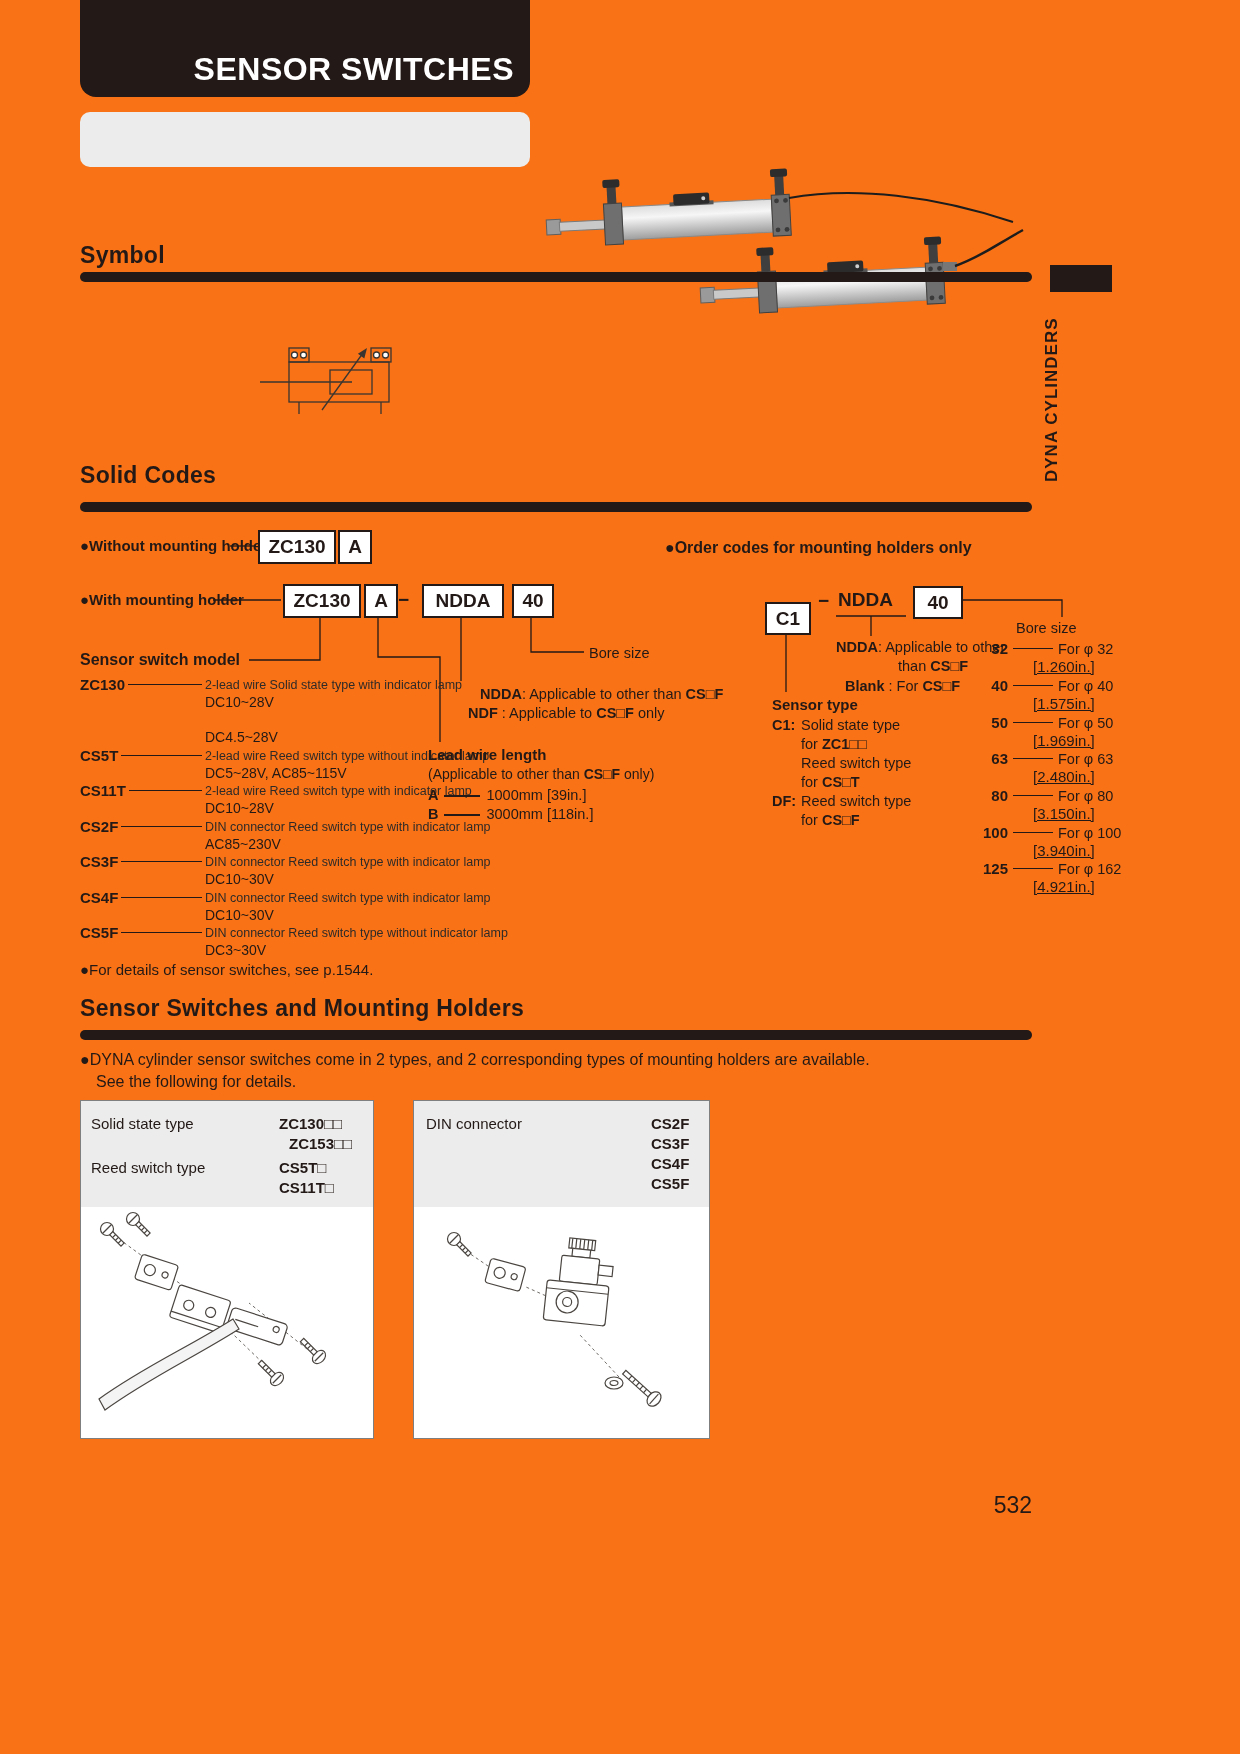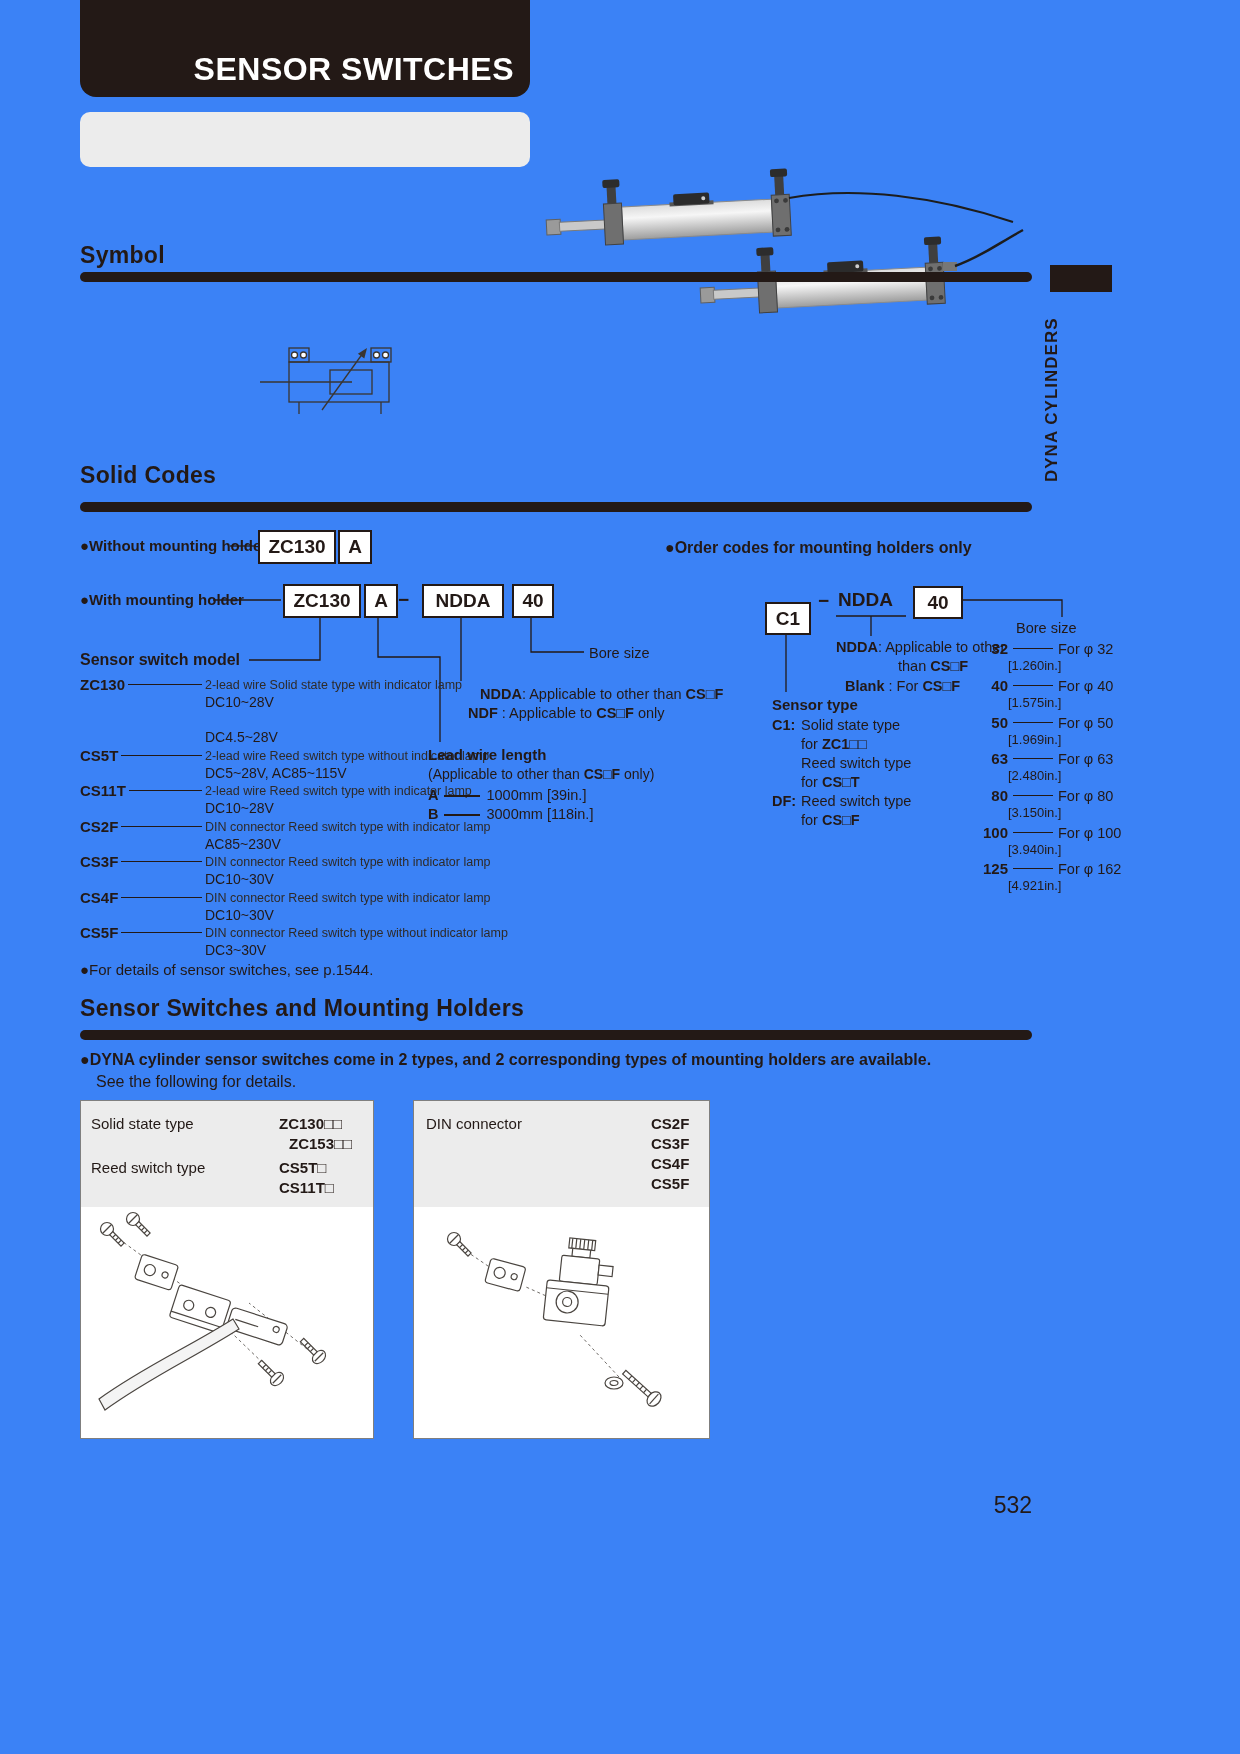--- a/index.html
+++ b/index.html
@@ -1,35 +1,35 @@
 <!DOCTYPE html>
 <html><head>
 <meta charset="utf-8">
 <style>
   html,body{margin:0;padding:0;background:#fff;}
-  .page{position:relative;width:1240px;height:1754px;background:#3b82f6;
+  .page{position:relative;width:1240px;height:1754px;background:#f97316;
         font-family:"Liberation Sans","DejaVu Sans",sans-serif;color:#231916;overflow:hidden;}
   .abs{position:absolute;}
   .bar{position:absolute;height:10px;background:#231916;border-radius:5px;}
   .h1{font-size:23px;font-weight:bold;letter-spacing:.3px;white-space:nowrap;}
   .blabel{font-size:15px;font-weight:bold;white-space:nowrap;}
   .codebox{position:absolute;border:2px solid #231916;background:#fff;display:flex;
            align-items:center;justify-content:center;font-weight:bold;font-size:19px;}
   .minus{position:absolute;font-weight:bold;font-size:19px;}
   .note{font-size:14.5px;white-space:nowrap;}
   .b{font-weight:bold;}
   .model-row{position:absolute;left:80px;width:562px;display:flex;align-items:center;}
   .model-row .nm{font-weight:bold;font-size:15px;white-space:nowrap;}
   .model-row .ln{flex:1;height:1.5px;background:#231916;margin:0 3px;}
   .model-row .ds{width:437px;font-size:12.5px;color:#2e2a28;white-space:nowrap;overflow:hidden;}
   .volt{position:absolute;left:205px;font-size:14px;white-space:nowrap;}
   .bore-row{position:absolute;left:960px;width:186px;display:flex;align-items:center;font-size:14.5px;white-space:nowrap;}
   .bore-row .no{width:48px;text-align:right;font-weight:bold;font-size:15px;padding-right:5px;}
   .bore-row .ln{width:40px;height:1.5px;background:#231916;margin-right:5px;}
-  .bore-inch{position:absolute;left:1008px;font-size:13px;white-space:nowrap;}
+  .bore-inch{position:absolute;left:1033px;font-size:15px;white-space:nowrap;text-decoration:underline;}
   .dashline{display:inline-block;width:36px;height:1.5px;background:#231916;vertical-align:middle;margin:0 6px;}
   .mbox{position:absolute;border:1px solid #7f7f7f;background:#fff;}
   .mbox .hd{position:absolute;left:0;top:0;right:0;height:106px;background:#ececec;}
   .mlabel{position:absolute;font-size:15px;white-space:nowrap;}
   .mcode{position:absolute;font-size:15px;font-weight:bold;white-space:nowrap;}
   .vtab{position:absolute;left:1042px;top:482px;transform:rotate(-90deg);transform-origin:0 0;
         white-space:nowrap;font-size:17px;font-weight:600;letter-spacing:1px;color:#231916;}
   svg{display:block;}
 </style>
 </head>
@@ -300,21 +300,21 @@
     <span class="no">125</span>
     <i class="ln"></i>
     <span>For φ 162</span>
   </div>
   <div class="bore-inch" style="top:878px;">[4.921in.]</div>
 
   <div class="abs" style="left:80px;top:961px;font-size:15px;white-space:nowrap;">●For details of sensor switches, see p.1544.</div>
 
   <div class="abs h1" style="left:80px;top:995px;">Sensor Switches and Mounting Holders</div>
   <div class="bar" style="left:80px;top:1030px;width:952px;"></div>
-  <div class="abs" style="left:80px;top:1051px;font-size:16px;white-space:nowrap;font-weight:bold;">●DYNA cylinder sensor switches come in 2 types, and 2 corresponding types of mounting holders are available.</div>
+  <div class="abs" style="left:80px;top:1051px;font-size:16px;white-space:nowrap;">●DYNA cylinder sensor switches come in 2 types, and 2 corresponding types of mounting holders are available.</div>
   <div class="abs" style="left:96px;top:1073px;font-size:16px;white-space:nowrap;">See the following for details.</div>
 
   <div class="mbox" style="left:80px;top:1100px;width:292px;height:337px;">
     <div class="hd"></div>
     <div class="mlabel" style="left:10px;top:14px;">Solid state type</div>
     <div class="mcode" style="left:198px;top:14px;">ZC130□□</div>
     <div class="mcode" style="left:208px;top:34px;">ZC153□□</div>
     <div class="mlabel" style="left:10px;top:58px;">Reed switch type</div>
     <div class="mcode" style="left:198px;top:58px;">CS5T□</div>
     <div class="mcode" style="left:198px;top:78px;">CS11T□</div>

